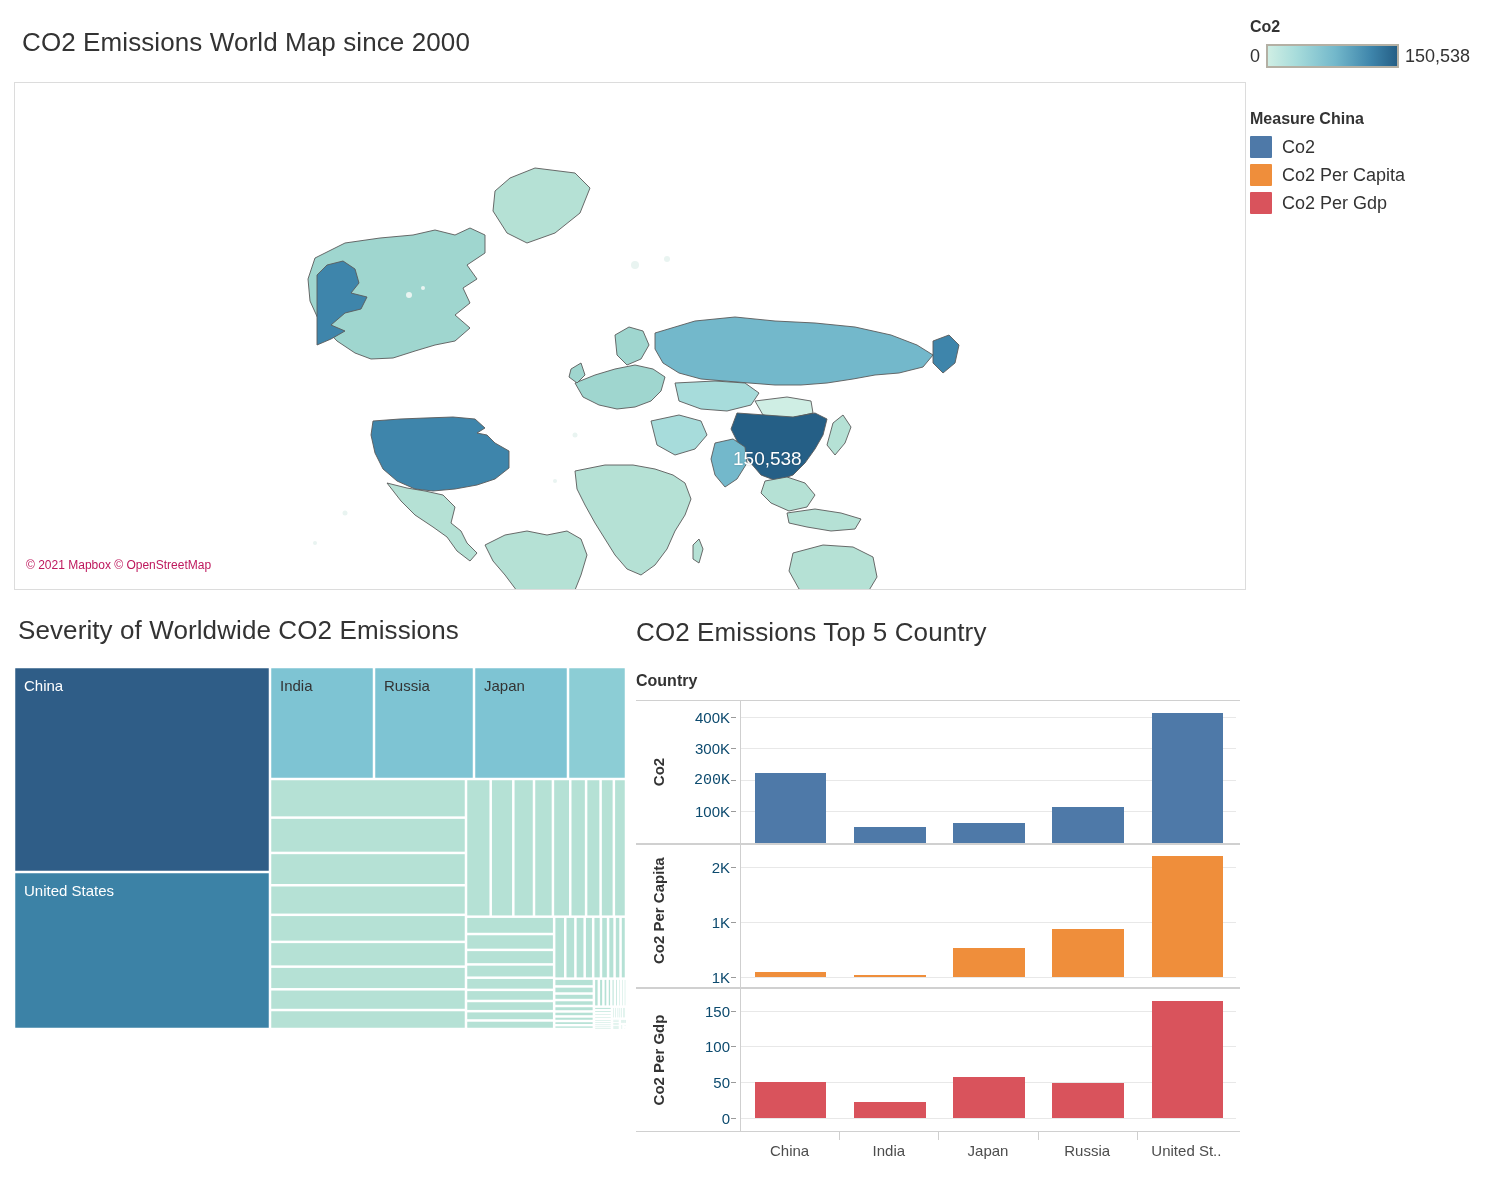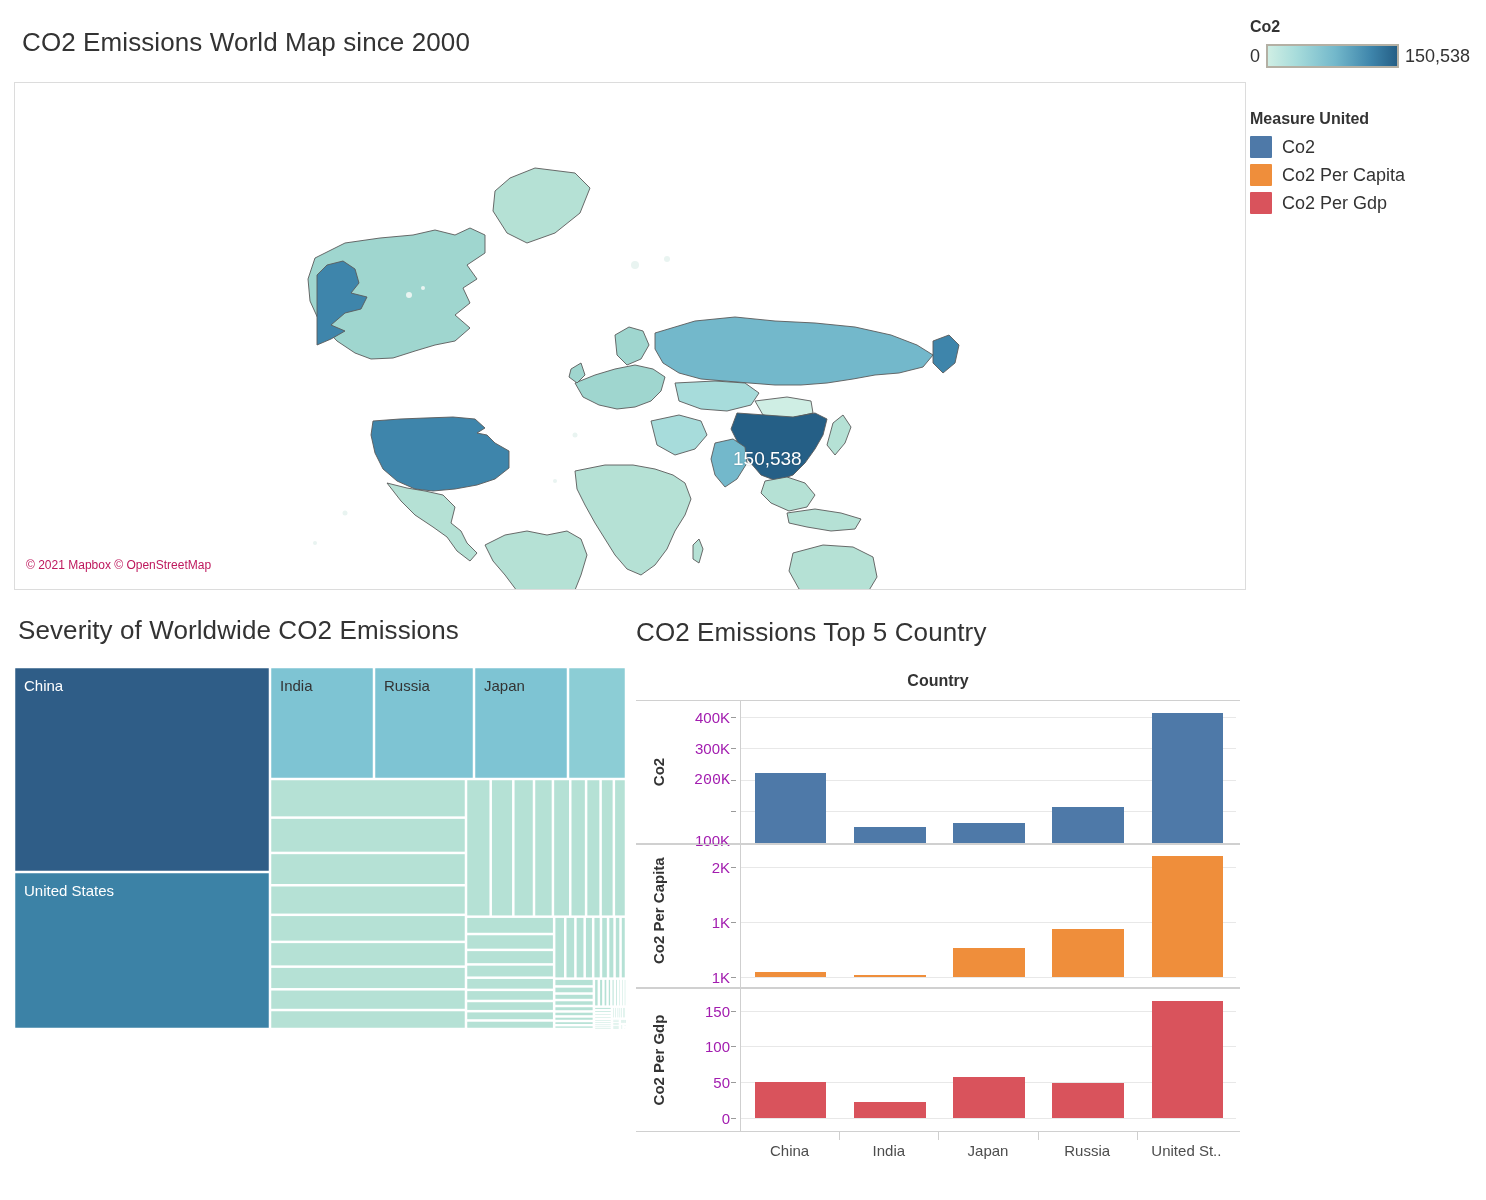--- a/index.html
+++ b/index.html
@@ -84,39 +84,39 @@
   .tm-label.dark { fill: #333333; }
 
   
   #barchart {
     position: absolute;
     left: 636px; top: 672px;
     width: 604px; height: 480px;
   }
   #bars-col-header {
     position: absolute; left: 0; top: 0;
-    width: 604px; text-align: center;
+    width: 604px; 
     font-size: 16px; font-weight: bold; color: #333;
   }
   .panel {
     position: absolute; left: 0; width: 604px;
     border-top: 1px solid #d0d0d0;
     border-bottom: 1px solid #d0d0d0;
   }
   .axis-title {
     position: absolute;
     left: 4px;
     font-size: 15px; font-weight: bold; color:#333;
     transform-origin: center center;
     white-space: nowrap;
   }
   .ticks { position:absolute; left: 28px; width: 72px; height:100%; }
   .tick-label {
     position:absolute; right: 6px;
-    font-size: 15px; color: #a21caf;
+    font-size: 15px; color: #0c4a6e;
     white-space: nowrap; transform: translateY(-50%);
   }
   .tick-mark {
     position:absolute; right: 0; width: 5px; height:1px; background:#9a9a9a;
   }
   .plot {
     position:absolute; left: 104px; top:0; right: 4px; height: 100%;
     border-left: 1px solid #cfcfcf;
   }
   .gridline { position:absolute; left:0; right:0; height:1px; background:#e8e8e8; }
@@ -207,21 +207,21 @@
   </div>
 
   <div id="legend-col">
     <div class="legend-heading">Co2</div>
     <div id="gradient-row">
       <span id="gradient-min">0</span>
       <span id="gradient-bar"></span>
       <span id="gradient-max">150,538</span>
     </div>
 
-    <div class="legend-heading">Measure United</div>
+    <div class="legend-heading">Measure China</div>
     <div>
       <div class="measure-item">
         <span class="swatch" style="background:#4e79a8"></span>
         <span class="measure-label">Co2</span>
       </div>
       <div class="measure-item">
         <span class="swatch" style="background:#ef8e3b"></span>
         <span class="measure-label">Co2 Per Capita</span>
       </div>
       <div class="measure-item">
@@ -344,21 +344,21 @@
       </svg>
   </div>
 
   <div class="viz-title" id="bars-title">CO2 Emissions Top 5 Country</div>
   <div id="barchart">
     <div id="bars-col-header">Country</div>
     <div id="panels-host">
         <div class="panel" style="top: 28px; height: 144px;">
           <div class="axis-title" style="top: 50%; transform: translateY(-50%) rotate(-90deg); left: -26px; width: 96px; text-align: center;">Co2</div>
           <div class="ticks">
-            <div class="tick-label" style="top: 110.444px; margin-top: 29px;">100K</div>
+            <div class="tick-label" style="top: 110.444px;">100K</div>
             <div class="tick-mark" style="top: 110.444px;"></div>
             <div class="tick-label" style="top: 78.8889px; font-family: Liberation Mono, monospace;">200K</div>
             <div class="tick-mark" style="top: 78.8889px;"></div>
             <div class="tick-label" style="top: 47.3333px;">300K</div>
             <div class="tick-mark" style="top: 47.3333px;"></div>
             <div class="tick-label" style="top: 15.7778px;">400K</div>
             <div class="tick-mark" style="top: 15.7778px;"></div>
           </div>
           <div class="plot">
             <div class="gridline" style="top: 110.444px;"></div>

